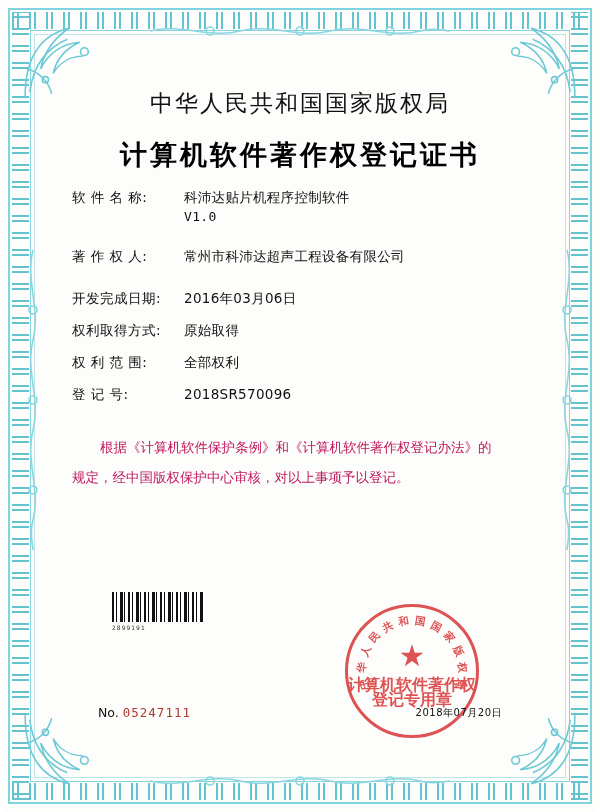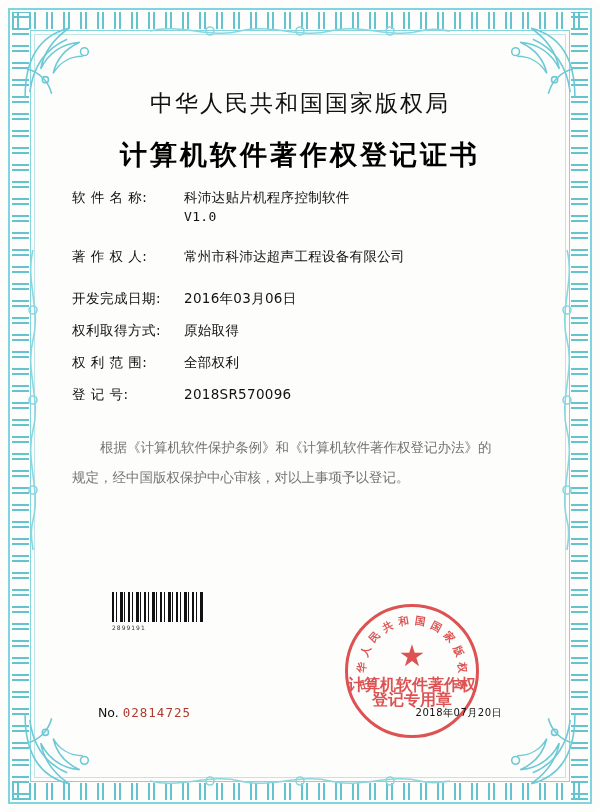--- a/index.html
+++ b/index.html
@@ -142,21 +142,21 @@
     font-size: 13px;
     margin-top: 2px;
   }
   .gap-before { margin-top: 24px; }
 
   .paragraph {
     margin-top: 28px;
     padding: 0 14px 0 26px;
     font-size: 13.5px;
     line-height: 30px;
-    color: #737373;
+    color: #be185d;
     text-align: justify;
   }
   .paragraph .indent { display: inline-block; width: 28px; }
 
   
   .barcode {
     position: absolute;
     left: 112px;
     top: 592px;
     width: 92px;
@@ -393,17 +393,17 @@
         <span style="transform: rotate(105deg) translate(0px, -50px) translate(-50%, -50%) rotate(0deg); transform-origin: 0px 0px;">局</span>
       </div>
     <div class="star">★</div>
     <div class="seal-lines">
       <div>计算机软件著作权</div>
       <div>登记专用章</div>
     </div>
   </div>
 
   <div class="footer-no">
-    <span>No.</span><span class="num">02814725</span>
+    <span>No.</span><span class="num">05247111</span>
   </div>
   <div class="footer-date">2018年07月20日</div>
 
 </div>
 
 </body></html>

